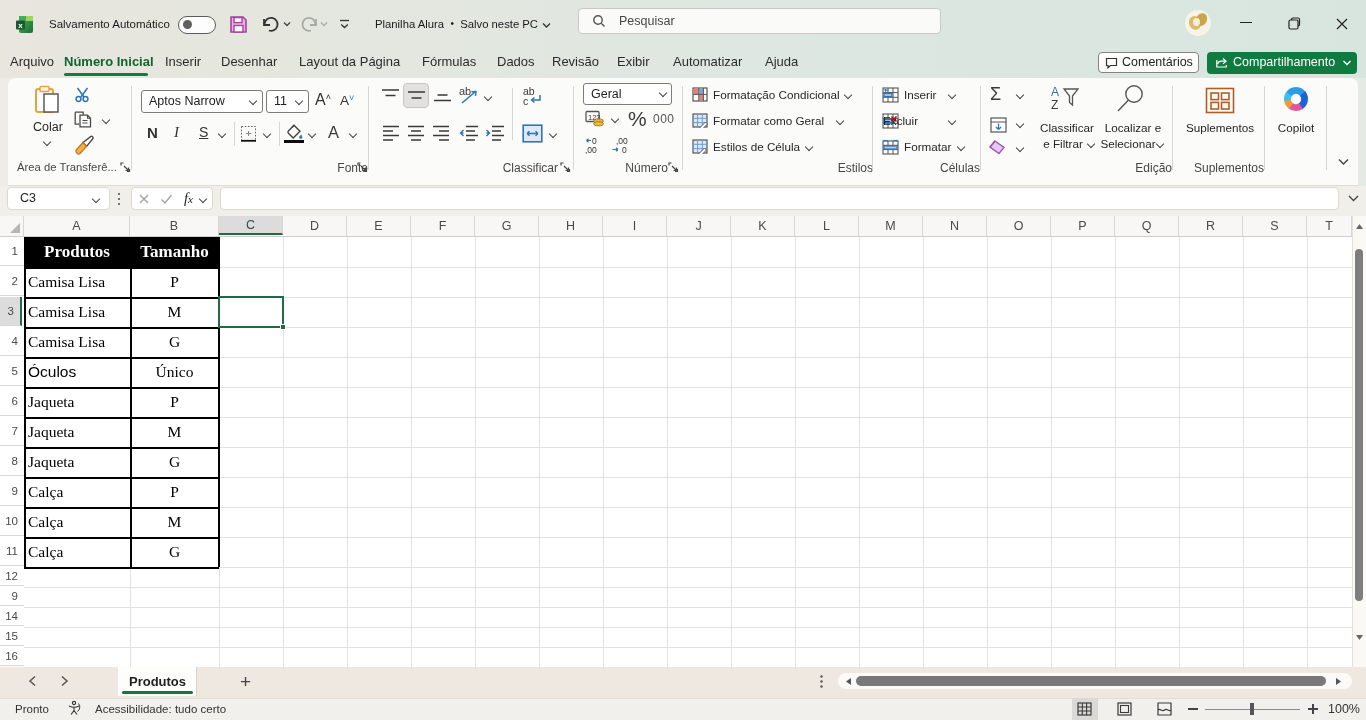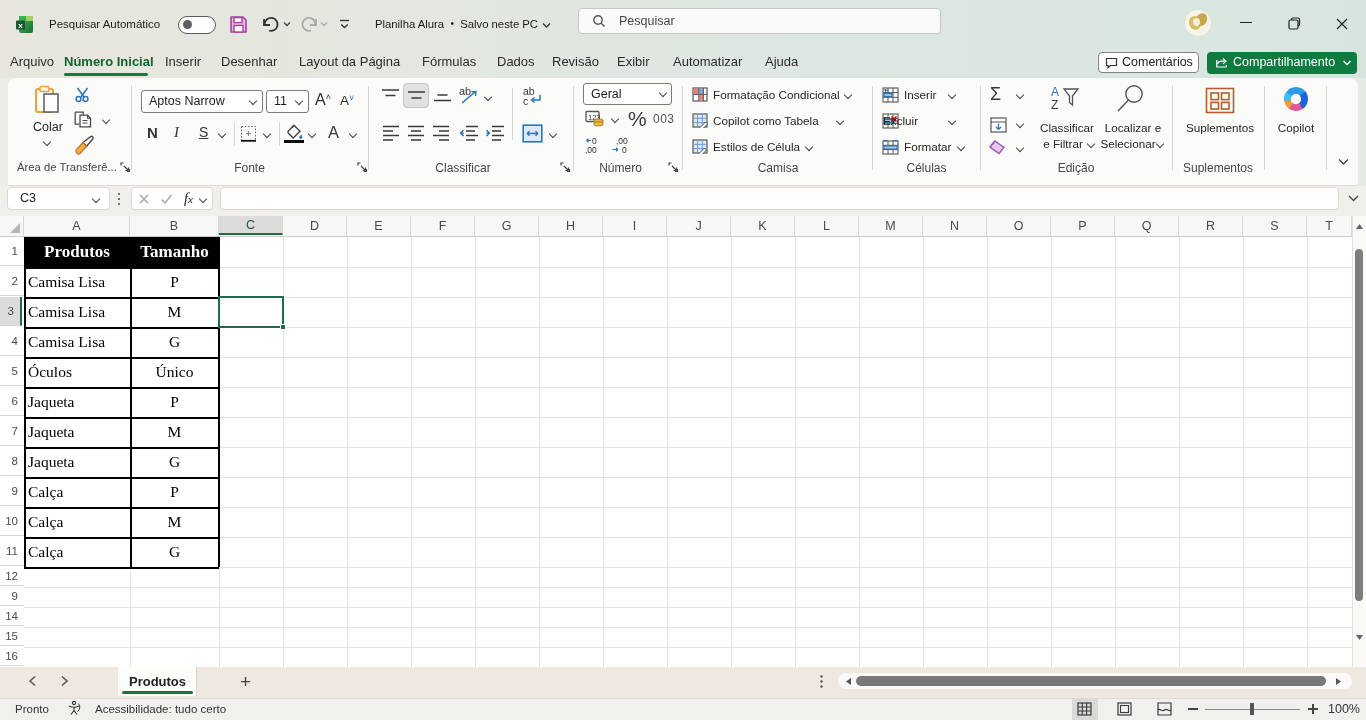--- a/index.html
+++ b/index.html
@@ -12,21 +12,21 @@
     background:linear-gradient(90deg,#e8e6de 0%,#e3e7df 30%,#dde7e1 60%,#d8e5df 100%); }
   #menubar { left:0; top:47px; width:1366px; height:31px;
     background:linear-gradient(90deg,#e8e6de 0%,#e3e7df 30%,#dde7e1 60%,#d8e5df 100%); }
   .mtab { position:absolute; top:47px; height:31px; white-space:nowrap; line-height:29px; font-size:13px; color:#2b2b2b; }
 
   
   #ribbonbg { left:0; top:78px; width:1366px; height:108px;
     background:linear-gradient(90deg,#eeece6 0%,#eaece6 50%,#e5eae5 100%); }
   #ribboncard { left:8px; top:78px; width:1350px; height:108px; background:#fbfbf9;
     border-radius:8px 8px 0 0; border-bottom:1px solid #dedbd5; }
-  .glabel { position:absolute; top:161px; height:14px; font-size:12px; color:#484644; text-align:center; white-space:nowrap; }
+  .glabel { position:absolute; top:161px; height:14px; font-size:12px; color:#484644; text-align:right; white-space:nowrap; }
   .launcher { position:absolute; top:162px; width:11px; height:11px; }
   .rtext { font-size:11.7px; color:#262626; white-space:nowrap; }
 
   .chev { position:absolute; width:6px; height:6px; border-right:1.3px solid #454545; border-bottom:1.3px solid #454545; transform:rotate(45deg); }
   .sepv { position:absolute; width:1px; background:#d8d5d0; }
   .combo { position:absolute; background:#fff; border:1px solid #7e7c79; border-radius:3px; font-size:12.5px; color:#222; }
 
   
   #fbar { left:0; top:186px; width:1366px; height:30px; background:#f1efe9; }
   #namebox { left:7px; top:187px; width:103px; height:23px; background:#fff;
@@ -57,21 +57,21 @@
       <stop offset="0" stop-color="#4ab557"></stop>
         <stop offset="1" stop-color="#1d6b35"></stop>
     </linearGradient>
   </defs>
   <rect x="3" y="0" width="14" height="17" rx="2" fill="url(#xg)"></rect>
   <path d="M10 0h5a2 2 0 0 1 2 2v3h-7z" fill="#9fd45e"></path>
   <path d="M3 0h7v5H3z" fill="#3fae53"></path>
   <rect x="0" y="4.5" width="9" height="9" rx="1" fill="#185a2e"></rect>
   <text x="4.5" y="11.7" font-size="8" font-weight="bold" fill="#fff" text-anchor="middle" font-family="Liberation Sans">x</text>
 </svg>
-<div class="abs" style="left:49px;top:17px;font-size:11.5px;color:#1b1b1b;line-height:15px">Pesquisar Automático</div>
+<div class="abs" style="left:49px;top:17px;font-size:11.5px;color:#1b1b1b;line-height:15px">Salvamento Automático</div>
 
 <div class="abs" style="left:178px;top:15.5px;width:38px;height:18px;border:1.2px solid #5c5c5c;border-radius:9px;background:#fdfdfd"></div>
 <div class="abs" style="left:183px;top:20px;width:9px;height:9px;border-radius:50%;background:#5f5f5f"></div>
 
 <svg class="abs" style="left:229px;top:15px" width="19" height="19" viewBox="0 0 19 19">
   <path d="M2 2h12l3 3v12H2z" fill="#e7b5e3" stroke="#a543a0" stroke-width="1.6"></path>
   <rect x="5" y="2.6" width="8" height="5" fill="#fff" stroke="#a543a0" stroke-width="1.4"></rect>
   <rect x="5" y="10.5" width="9" height="6.5" fill="#fff" stroke="#a543a0" stroke-width="1.4"></rect>
 </svg>
 
@@ -273,21 +273,21 @@
 <div class="combo" style="left:583px;top:83px;width:89px;height:22px;line-height:20px;padding-left:7px">Geral</div>
 <div class="chev" style="left:660px;top:90px"></div>
 <svg class="abs" style="left:585px;top:110px" width="20" height="17" viewBox="0 0 20 17">
   <rect x="1" y="1.5" width="13" height="10" rx="1" fill="#fff" stroke="#555" stroke-width="1.3"></rect>
   <text x="3" y="9.5" font-size="7.5" fill="#333" font-family="Liberation Sans">123</text>
   <ellipse cx="13.5" cy="11" rx="4.8" ry="2.1" fill="#efb73e" stroke="#8a6d1f" stroke-width=".8"></ellipse>
   <ellipse cx="13.5" cy="13.8" rx="4.8" ry="2.1" fill="#efb73e" stroke="#8a6d1f" stroke-width=".8"></ellipse>
 </svg>
 <div class="chev" style="left:612px;top:116px"></div>
 <div class="abs" style="left:628px;top:107px;font-size:21px;color:#3a3a3a">%</div>
-<div class="abs" style="left:653px;top:112px;font-size:12px;letter-spacing:.5px;color:#555">003</div>
+<div class="abs" style="left:653px;top:112px;font-size:12px;letter-spacing:.5px;color:#555">000</div>
 <svg class="abs" style="left:584px;top:136px" width="22" height="18" viewBox="0 0 22 18">
   <text x="8" y="8" font-size="8.5" fill="#333" font-family="Liberation Sans">0</text>
   <text x="1" y="17" font-size="8.5" fill="#333" font-family="Liberation Sans">,00</text>
   <path d="M7 4.5 H2.5 M2.5 4.5 l2 -1.8 M2.5 4.5 l2 1.8" fill="none" stroke="#2e75b6" stroke-width="1.2"></path>
 </svg>
 <svg class="abs" style="left:610px;top:136px" width="22" height="18" viewBox="0 0 22 18">
   <text x="6" y="8" font-size="8.5" fill="#333" font-family="Liberation Sans">,00</text>
   <text x="12" y="17" font-size="8.5" fill="#333" font-family="Liberation Sans">0</text>
   <path d="M2.5 13.5 H8 M8 13.5 l-2 -1.8 M8 13.5 l-2 1.8" fill="none" stroke="#2e75b6" stroke-width="1.2"></path>
 </svg>
@@ -305,30 +305,30 @@
   <rect x="7.2" y="1.6" width="4" height="5.5" fill="#7da7d8"></rect>
   <path d="M1 7.4 h14 M6.8 1 v13 M11.4 1 v13" stroke="#555" stroke-width="1"></path>
 </svg>
 <div class="abs rtext" style="left:713px;top:88px">Formatação Condicional</div>
 <div class="chev" style="left:845px;top:92px"></div>
 <svg class="abs" style="left:692px;top:113px" width="16" height="15" viewBox="0 0 16 15">
   <rect x="1" y="1" width="14" height="13" fill="#ddeaf6" stroke="#555" stroke-width="1.2"></rect>
   <path d="M1 5.3 h14 M1 9.6 h14 M5.6 1 v13 M10.3 1 v13" stroke="#6b9bd2" stroke-width="1"></path>
   <path d="M8 14.5 L13.5 9 L15.5 11 L10 16.5z" fill="#fff" stroke="#555" stroke-width="1"></path>
 </svg>
-<div class="abs rtext" style="left:713px;top:114px">Copilot como Tabela</div>
+<div class="abs rtext" style="left:713px;top:114px">Formatar como Geral</div>
 <div class="chev" style="left:837px;top:118px"></div>
 <svg class="abs" style="left:692px;top:139px" width="16" height="15" viewBox="0 0 16 15">
   <rect x="1" y="1" width="14" height="13" fill="#ddeaf6" stroke="#555" stroke-width="1.2"></rect>
   <path d="M1 5.3 h14 M1 9.6 h14 M5.6 1 v13 M10.3 1 v13" stroke="#6b9bd2" stroke-width="1"></path>
   <path d="M7 14.5 L12.5 9 L14.5 11 L9 16.5z" fill="#fff" stroke="#555" stroke-width="1"></path>
 </svg>
 <div class="abs rtext" style="left:713px;top:140px">Estilos de Célula</div>
 <div class="chev" style="left:806px;top:144px"></div>
-<div class="glabel" style="left:683px;width:190px">Camisa</div>
+<div class="glabel" style="left:683px;width:190px">Estilos</div>
 <div class="sepv" style="left:872px;top:86px;height:84px"></div>
 
 <svg class="abs" style="left:882px;top:87px" width="17" height="16" viewBox="0 0 17 16">
   <rect x="1" y="1" width="15" height="14" fill="#fff" stroke="#555" stroke-width="1.1"></rect>
   <path d="M1 5.6 h15 M1 10.3 h15 M6 1 v14 M11 1 v14" stroke="#555" stroke-width="1"></path>
   <rect x="2" y="6.5" width="8" height="3" fill="#aecbeb" stroke="#2e75b6" stroke-width="1.2"></rect>
   <path d="M6.5 3.2 h-4 M2.5 3.2 l1.6 -1.4 M2.5 3.2 l1.6 1.4" stroke="#2e75b6" stroke-width="1.1" fill="none"></path>
 </svg>
 <div class="abs rtext" style="left:904px;top:88px">Inserir</div>
 <div class="chev" style="left:949px;top:92px"></div>
@@ -504,21 +504,21 @@
 <div class="hline" style="top:451px;width:1328px"></div>
 <div class="abs" style="left:24px;top:21px;width:195px;height:30px;background:#000"></div>
 <div class="abs" style="left:24px;top:21px;width:106px;height:30px;color:#fff;font-family:'Liberation Serif',serif;font-weight:bold;font-size:17px;text-align:center;line-height:30px">Produtos</div>
 <div class="abs" style="left:130px;top:21px;width:89px;height:30px;color:#fff;font-family:'Liberation Serif',serif;font-weight:bold;font-size:17px;text-align:center;line-height:30px">Tamanho</div>
 <div class="abs" style="left:28px;top:51px;width:100px;height:30px;font-family:'Liberation Serif',serif;font-size:15.5px;color:#000;line-height:29px">Camisa Lisa</div>
 <div class="abs" style="left:130px;top:51px;width:89px;height:30px;font-family:'Liberation Serif',serif;font-size:15.5px;color:#000;text-align:center;line-height:29px">P</div>
 <div class="abs" style="left:28px;top:81px;width:100px;height:30px;font-family:'Liberation Serif',serif;font-size:15.5px;color:#000;line-height:29px">Camisa Lisa</div>
 <div class="abs" style="left:130px;top:81px;width:89px;height:30px;font-family:'Liberation Serif',serif;font-size:15.5px;color:#000;text-align:center;line-height:29px">M</div>
 <div class="abs" style="left:28px;top:111px;width:100px;height:30px;font-family:'Liberation Serif',serif;font-size:15.5px;color:#000;line-height:29px">Camisa Lisa</div>
 <div class="abs" style="left:130px;top:111px;width:89px;height:30px;font-family:'Liberation Serif',serif;font-size:15.5px;color:#000;text-align:center;line-height:29px">G</div>
-<div class="abs" style="left:28px;top:141px;width:100px;height:30px;font-family:Liberation Serif, serif;font-size:15.5px;color:#000;line-height:29px">Óculos</div>
+<div class="abs" style="left:28px;top:141px;width:100px;height:30px;font-family:Liberation Sans, sans-serif;font-size:15.5px;color:#000;line-height:29px">Óculos</div>
 <div class="abs" style="left:130px;top:141px;width:89px;height:30px;font-family:'Liberation Serif',serif;font-size:15.5px;color:#000;text-align:center;line-height:29px">Único</div>
 <div class="abs" style="left:28px;top:171px;width:100px;height:30px;font-family:'Liberation Serif',serif;font-size:15.5px;color:#000;line-height:29px">Jaqueta</div>
 <div class="abs" style="left:130px;top:171px;width:89px;height:30px;font-family:'Liberation Serif',serif;font-size:15.5px;color:#000;text-align:center;line-height:29px">P</div>
 <div class="abs" style="left:28px;top:201px;width:100px;height:30px;font-family:'Liberation Serif',serif;font-size:15.5px;color:#000;line-height:29px">Jaqueta</div>
 <div class="abs" style="left:130px;top:201px;width:89px;height:30px;font-family:'Liberation Serif',serif;font-size:15.5px;color:#000;text-align:center;line-height:29px">M</div>
 <div class="abs" style="left:28px;top:231px;width:100px;height:30px;font-family:'Liberation Serif',serif;font-size:15.5px;color:#000;line-height:29px">Jaqueta</div>
 <div class="abs" style="left:130px;top:231px;width:89px;height:30px;font-family:'Liberation Serif',serif;font-size:15.5px;color:#000;text-align:center;line-height:29px">G</div>
 <div class="abs" style="left:28px;top:261px;width:100px;height:30px;font-family:'Liberation Serif',serif;font-size:15.5px;color:#000;line-height:29px">Calça</div>
 <div class="abs" style="left:130px;top:261px;width:89px;height:30px;font-family:'Liberation Serif',serif;font-size:15.5px;color:#000;text-align:center;line-height:29px">P</div>
 <div class="abs" style="left:28px;top:291px;width:100px;height:30px;font-family:'Liberation Serif',serif;font-size:15.5px;color:#000;line-height:29px">Calça</div>

